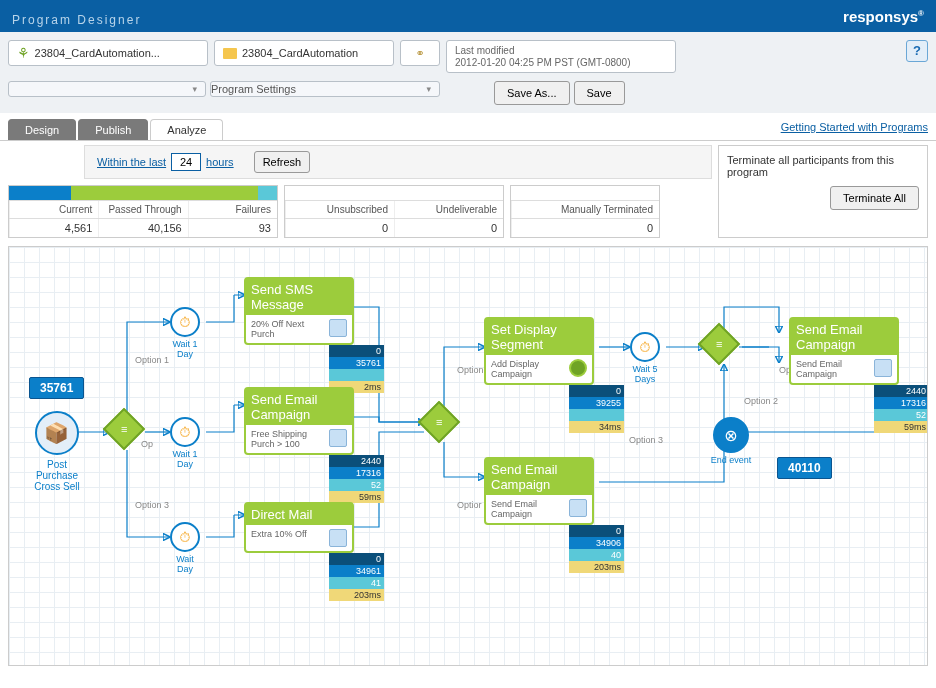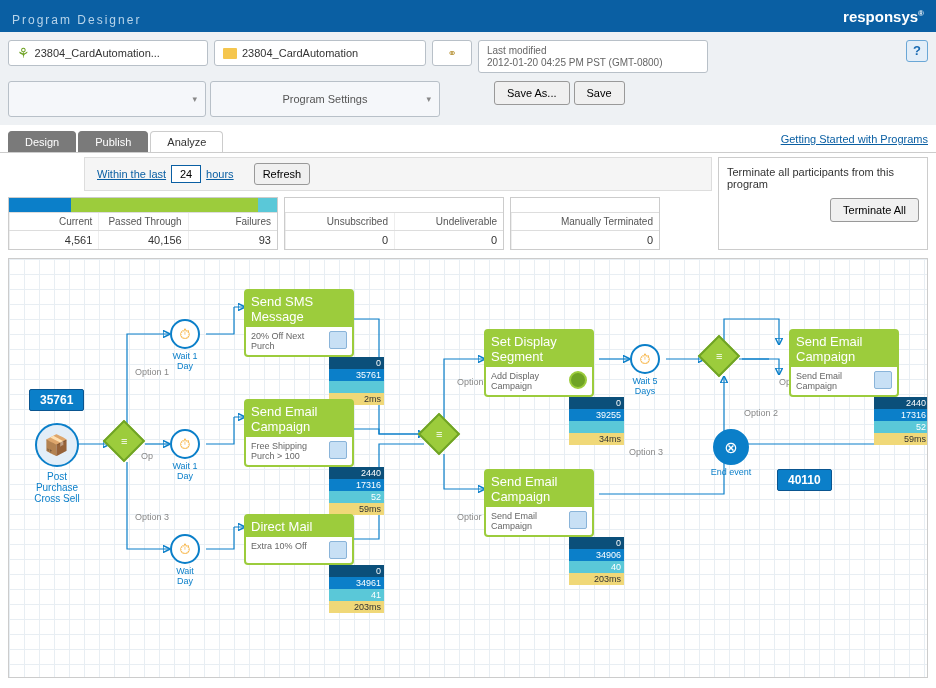--- a/index.html
+++ b/index.html
@@ -4,26 +4,26 @@
 <style>
   * { box-sizing: border-box; margin: 0; padding: 0; }
   body { font-family: Arial, sans-serif; font-size: 11px; color: #333; background: #fff; width: 936px; }
   .hdr { background: #0a5fa3; height: 32px; display: flex; align-items: center; justify-content: space-between; padding: 0 12px; }
   .hdr-title { color: #b8d4ea; letter-spacing: 2px; font-size: 12px; margin-top: 8px; }
   .brand { color: #fff; font-weight: bold; font-size: 15px; }
   .brand sup { font-size: 8px; }
   .toolbar { background: #eef1f4; padding: 8px; display: flex; gap: 6px; flex-wrap: wrap; }
   .tb-box { background: #fff; border: 1px solid #b8c0c8; border-radius: 3px; padding: 3px 8px; display: flex; align-items: center; gap: 5px; height: 26px; }
   .tb-box.w1 { width: 200px; }
-  .tb-box.w2 { width: 212px; }
+  .tb-box.w2 { width: 180px; }
   .tb-box.w3 { width: 40px; justify-content: center; }
   .tb-box.w4 { width: 230px; flex-direction: column; align-items: flex-start; height: auto; padding: 4px 8px; font-size: 10px; color: #666; gap:1px;}
   .help { margin-left: auto; width: 22px; height: 22px; border: 1px solid #6aa7d6; color: #1a6bb3; background:#e3eef8; border-radius:3px; text-align:center; line-height:20px; font-weight:bold; font-size:13px; cursor:pointer;}
   .row2 { display: flex; gap:4px; padding:0 8px 8px; background:#eef1f4;}
-  .dropdown { flex: 0 0 198px; height: 36px; border: 1px solid #b8c0c8; background:#f5f7fa; border-radius:3px; display:flex; align-items:center; justify-content:center; color:#555; position:relative; cursor:pointer;}
+  .dropdown { flex: 0 0 198px; height: 16px; border: 1px solid #b8c0c8; background:#f5f7fa; border-radius:3px; display:flex; align-items:center; color:#555; position:relative; cursor:pointer;}
   .dropdown.w2 { flex:0 0 230px;}
   .dropdown::after { content:"▾"; position:absolute; right:8px; color:#888; font-size:9px;}
   .btn { height: 24px; padding: 0 12px; border: 1px solid #999; background:#f0f0f0; border-radius:3px; cursor:pointer; font-size:11px;}
   .tabs { display: flex; align-items: center; background:#fff; border-bottom:1px solid #ccc; padding:6px 8px 0;}
   .tab { padding: 4px 16px; border:1px solid #aaa; border-bottom:none; background:#e8e8e8; margin-right:2px; border-radius:4px 4px 0 0; font-size:11px; cursor:pointer; position:relative;}
   .tab.dark { background:#7a7a7a; color:#fff; border-color:#7a7a7a;}
   .tab.active { background:#fff; border-color:#ccc; font-weight:normal;}
   .link-right { margin-left:auto; color:#0a5fa3; text-decoration:underline; font-size:11px; padding-bottom:5px;}
   .filter-row { background:#f5f5f5; border:1px solid #ddd; margin:4px 8px; padding:5px 12px; display:flex; align-items:center; gap:5px; font-size:11px;}
   .filter-row .lnk { color:#0a5fa3; text-decoration:underline;}

